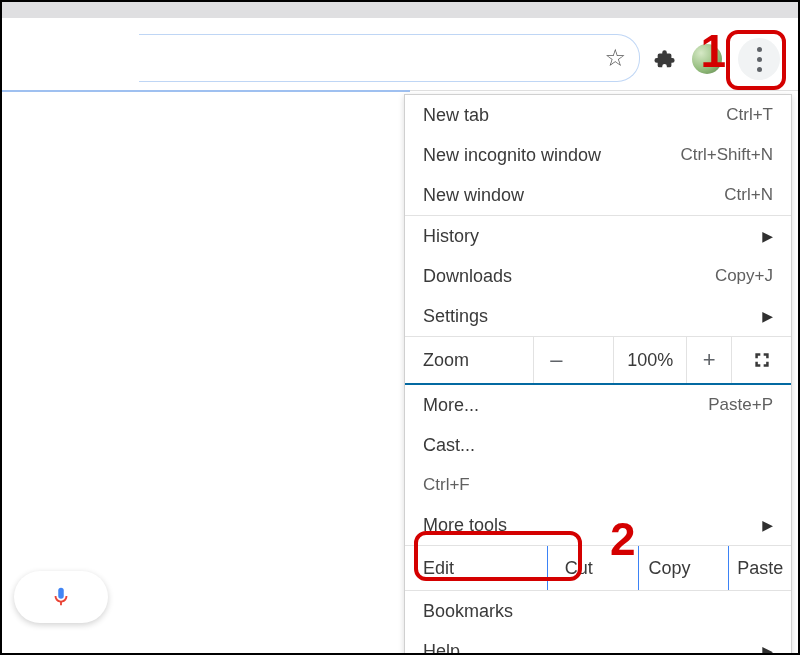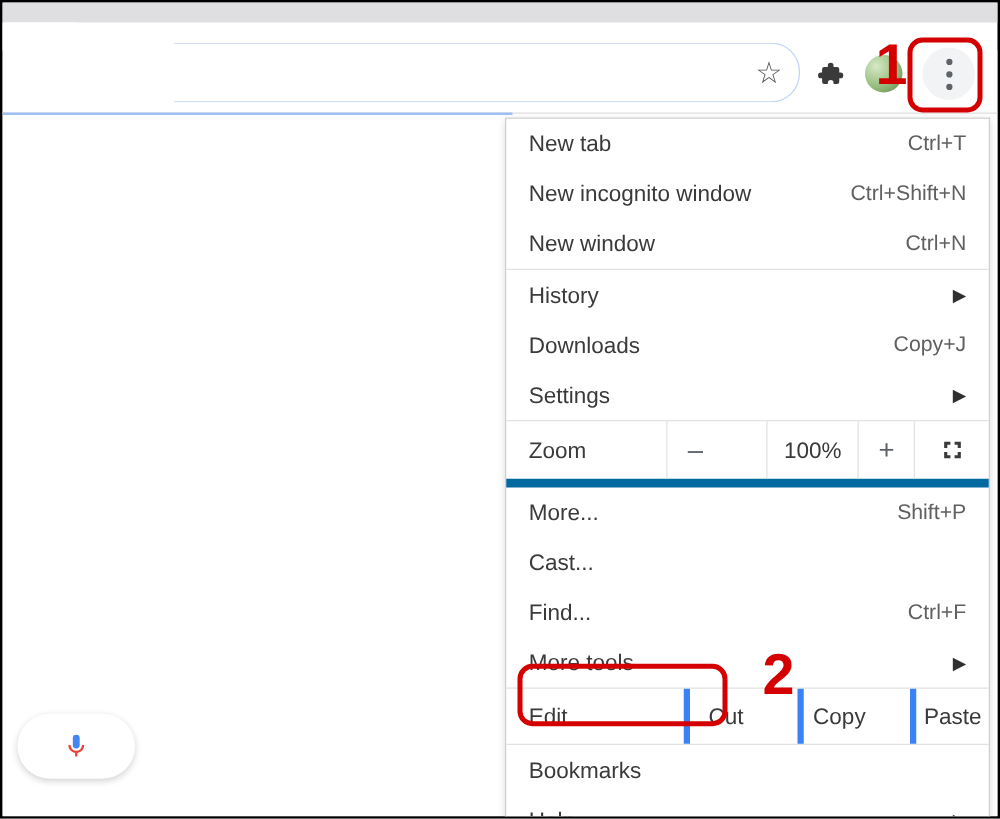--- a/index.html
+++ b/index.html
@@ -20,28 +20,28 @@
   .divider{position:absolute;top:88px;left:0;right:0;height:1px;background:#e0e0e0;}
   .blue-line{position:absolute;top:88px;left:0;width:408px;height:2px;background:#9fc0f0;}
 
   
   .menu{position:absolute;top:92px;right:6px;width:386px;background:#fff;border:1px solid #d0d0d0;box-shadow:0 2px 6px rgba(0,0,0,.15);color:#3a3a3a;font-size:18px;}
   .menu .row{display:flex;align-items:center;height:40px;padding:0 18px;}
   .menu .row .lbl{flex:1;}
   .menu .row .sc{color:#606060;font-size:17px;}
   .menu .row .chev{color:#303030;font-size:14px;margin-left:8px;}
   .menu .sep{height:1px;background:#e2e2e2;}
-  .zoom-row{display:flex;align-items:center;height:46px;border-top:1px solid #e2e2e2;border-bottom:7px solid #0369a1;justify-content:flex-end;}
+  .zoom-row{display:flex;align-items:center;height:46px;border-top:1px solid #e2e2e2;border-bottom:2px solid #0369a1;justify-content:flex-end;}
   .zoom-row .zlabel{width:120px;padding-left:18px;}
   .zoom-row .zbtn{width:48px;text-align:center;color:#5f6368;font-size:22px;border-left:1px solid #e2e2e2;height:100%;display:flex;align-items:center;justify-content:center;}
   .zoom-row .zval{width:78px;text-align:center;border-left:1px solid #e2e2e2;height:100%;display:flex;align-items:center;justify-content:center;margin-left:35px;}
   .zoom-row .fs{width:64px;border-left:1px solid #e2e2e2;height:100%;display:flex;align-items:center;justify-content:center;}
   .edit-row{display:flex;align-items:center;height:44px;border-top:1px solid #e2e2e2;border-bottom:1px solid #e2e2e2;gap:28px;}
   .edit-row .elabel{width:96px;padding-left:18px;}
-  .edit-row .eact{flex:1;text-align:center;border-left:5px solid #3b82f6;height:100%;display:flex;align-items:center;justify-content:center;}
+  .edit-row .eact{flex:1;text-align:center;border-left:1px solid #3b82f6;height:100%;display:flex;align-items:center;justify-content:center;}
 
   
   .voice{position:absolute;left:12px;bottom:30px;width:94px;height:52px;border-radius:26px;background:#fff;box-shadow:0 2px 6px rgba(0,0,0,.18);display:flex;align-items:center;justify-content:center;}
 
   
   .callout{position:absolute;border:4px solid #d40000;border-radius:12px;pointer-events:none;}
   .num{position:absolute;font-weight:900;color:#d40000;font-size:46px;pointer-events:none;}
 </style>
 </head>
 <body>
@@ -107,27 +107,26 @@
       <div class="zbtn">+</div>
       <div class="fs">
         <svg viewBox="0 0 24 24" width="20" height="20">
             <path fill="#3a3a3a" d="M4 4h6v3H7v3H4V4zm10 0h6v6h-3V7h-3V4zM4 14h3v3h3v3H4v-6zm13 0h3v6h-6v-3h3v-3z"></path>
           </svg>
       </div>
     </div>
 
     <div class="row">
       <span class="lbl">More...</span>
-      <span class="sc">Shift+P</span>
+      <span class="sc">Paste+P</span>
     </div>
     <div class="row">
       <span class="lbl">Cast...</span>
     </div>
     <div class="row">
-      <span class="lbl">Find...</span>
       <span class="sc">Ctrl+F</span>
     </div>
     <div class="row">
       <span class="lbl">More tools</span>
       <span class="chev">▶</span>
     </div>
 
     <div class="edit-row">
       <div class="elabel">Edit</div>
       <div class="eact">Cut</div>

